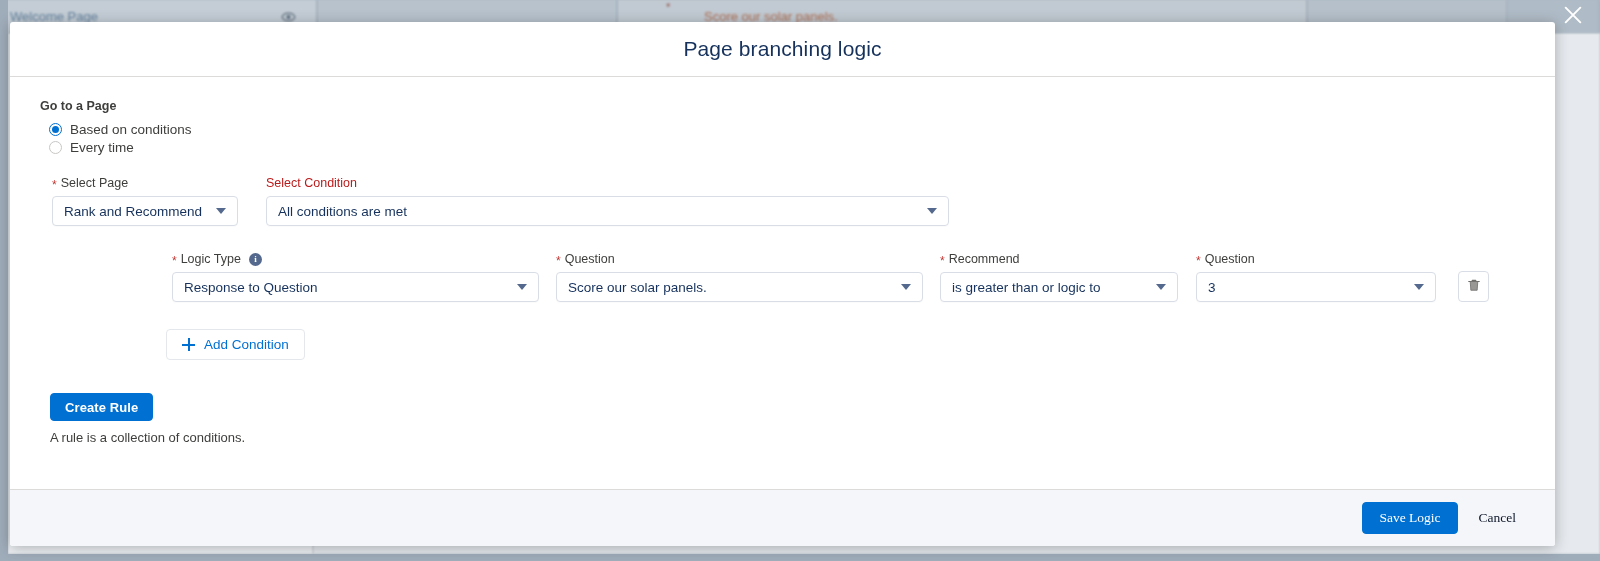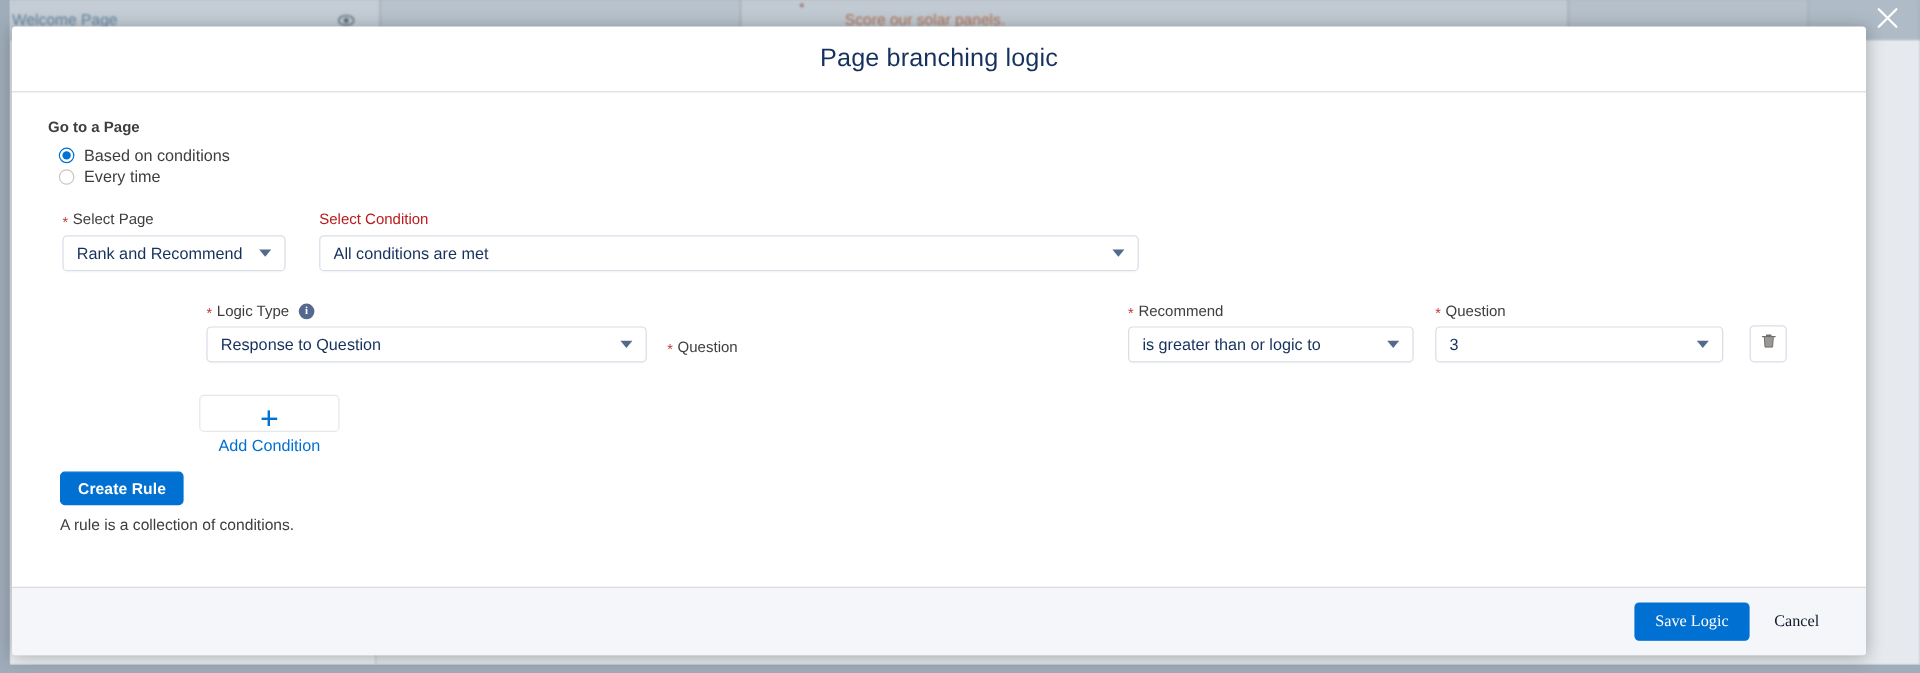--- a/index.html
+++ b/index.html
@@ -203,26 +203,25 @@
     display: flex; align-items: center; justify-content: center;
     cursor: pointer;
     margin-left: 14px;
   }
   .icon-btn svg { width: 14px; height: 14px; }
 
   
   .add-cond-wrap { padding-left: 156px; margin-top: 27px; }
   .btn-add {
     display: inline-flex; align-items: center; gap: 9px;
-    height: 31px; padding: 12px 15px;
+    height: 31px; padding: 0 15px;
     border: 1px solid #e4e7ec; border-radius: 4px;
     background: #fff;
     color: #0070d2; font-size: 13.5px;
     cursor: pointer;
-    flex-direction: column;
   }
   .plus {
     position: relative; width: 13px; height: 13px; flex: 0 0 13px;
   }
   .plus::before, .plus::after {
     content: ''; position: absolute; background: #0070d2;
   }
   .plus::before { left: 0; top: 5.5px; width: 13px; height: 2px; }
   .plus::after  { top: 0; left: 5.5px; height: 13px; width: 2px; }
 
@@ -364,20 +363,24 @@
           <span class="val">Response to Question</span>
           <span class="caret"></span>
         </div>
       </div>
 
       <div class="fld-question">
         <div class="field-label">
           <span class="req">*</span>
           <span>Question</span>
         </div>
+        <div class="select">
+          <span class="val">Score our solar panels.</span>
+          <span class="caret"></span>
+        </div>
       </div>
 
       <div class="fld-operator">
         <div class="field-label">
           <span class="req">*</span>
           <span>Recommend</span>
         </div>
         <div class="select">
           <span class="val">is greater than or logic to</span>
           <span class="caret"></span>

